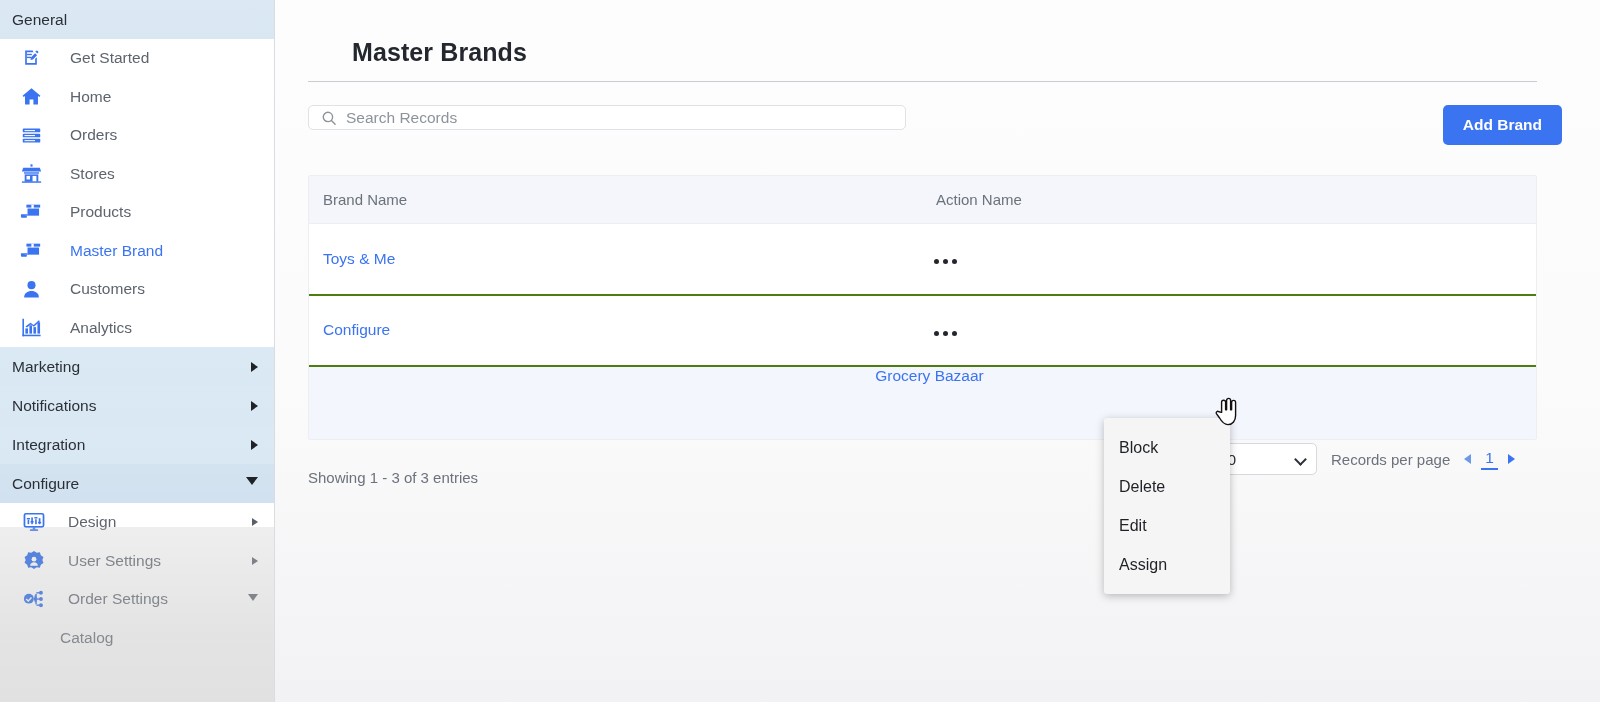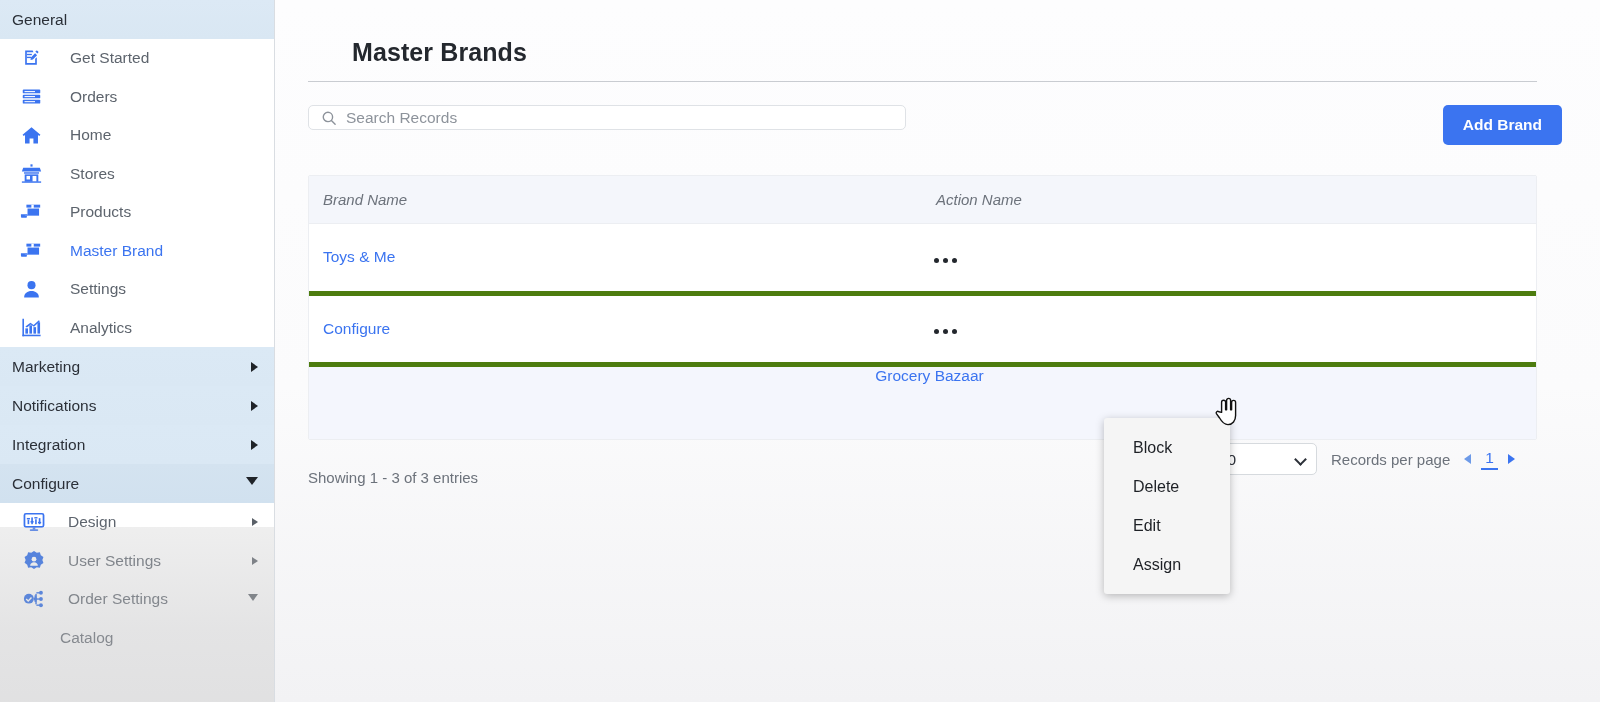--- a/index.html
+++ b/index.html
@@ -152,29 +152,28 @@
     border: 1px solid #eceef2;
     border-radius: 2px;
     overflow: hidden;
     background: #ffffff;
   }
   .thead {
     height: 48px;
     background: #f4f6fb;
     display: flex; align-items: center;
     border-bottom: 1px solid #eceef2;
-    font-style: italic;
   }
   .th { font-size: 15px; color: #6c727b; }
   .col-name { flex: 0 0 613px; padding-left: 14px; }
   .col-action { flex: 1 1 auto; padding-left: 14px; }
   .trow {
     height: 71.5px;
     display: flex; align-items: center;
-    border-bottom: 5px solid #4d7c0f;
+    border-bottom: 2px solid #4d7c0f;
     background: #ffffff;
   }
   .trow:last-child { border-bottom: none; flex-direction: column; }
   .trow.hl { background: #f4f6fd; }
   .cell-name {
     flex: 0 0 613px; padding-left: 14px;
     font-size: 15.5px; color: #3b74f0;
   }
   .cell-action {
     flex: 1 1 auto; padding-left: 6px;
@@ -233,21 +232,21 @@
     width: 126px;
     background: #f5f5f5;
     border-radius: 3px;
     box-shadow: 0 2px 9px rgba(0,0,0,0.26);
     padding: 10px 0 10px 0;
     z-index: 40;
   }
   .menu-item {
     height: 39px;
     display: flex; align-items: center;
-    padding-left: 29px;
+    padding-left: 15px;
     font-size: 16px; color: #1e2126;
     cursor: pointer;
   }
   .cursor-hand {
     position: absolute; left: 938px; top: 397px;
     z-index: 60; pointer-events: none;
   }
 </style>
 </head>
 <body>
@@ -263,43 +262,43 @@
     <div class="side-item">
       <span class="ico">
         <svg width="20" height="20" viewBox="0 0 24 24" fill="#3b74f0">
           <path d="M5 3h9l1 2H7v13h10v-5l2-2v9H5z"></path>
           <rect x="7" y="7" width="6" height="1.6"></rect>
             <rect x="7" y="10.5" width="5" height="1.6"></rect>
           <path d="M20.6 4.3l-1-1a1 1 0 0 0-1.4 0l-1 1 2.4 2.4 1-1a1 1 0 0 0 0-1.4zM11.9 11.4l-.5 2.9 2.9-.5 5-5-2.4-2.4z"></path>
         </svg>
       </span>
       <span class="lbl">Get Started</span>
+    </div>
+
+    <div class="side-item">
+      <span class="ico">
+        <svg width="21" height="21" viewBox="0 0 24 24" fill="#3b74f0">
+          <path d="M12 2.6 1.8 11.2l1.3 1.5L4.6 11.4V21h5.2v-5.6h4.4V21h5.2v-9.6l1.5 1.3 1.3-1.5z"></path>
+        </svg>
+      </span>
+      <span class="lbl">Home</span>
     </div>
 
     <div class="side-item">
       <span class="ico">
         <svg width="21" height="21" viewBox="0 0 24 24" fill="#3b74f0">
           <rect x="2" y="4" width="20" height="4.4" rx="1"></rect>
           <rect x="2" y="10" width="20" height="4" rx="1"></rect>
           <rect x="2" y="15.6" width="20" height="4.4" rx="1"></rect>
           <rect x="4" y="5.8" width="12" height="1.2" fill="#ffffff"></rect>
           <rect x="4" y="11.5" width="12" height="1.2" fill="#ffffff"></rect>
           <rect x="4" y="17.3" width="12" height="1.2" fill="#ffffff"></rect>
         </svg>
       </span>
       <span class="lbl">Orders</span>
-    </div>
-
-    <div class="side-item">
-      <span class="ico">
-        <svg width="21" height="21" viewBox="0 0 24 24" fill="#3b74f0">
-          <path d="M12 2.6 1.8 11.2l1.3 1.5L4.6 11.4V21h5.2v-5.6h4.4V21h5.2v-9.6l1.5 1.3 1.3-1.5z"></path>
-        </svg>
-      </span>
-      <span class="lbl">Home</span>
     </div>
 
     <div class="side-item">
       <span class="ico">
         <svg width="21" height="21" viewBox="0 0 24 24" fill="#3b74f0">
           <rect x="10.8" y="1.5" width="2.4" height="2.6"></rect>
           <path d="M2.5 5.5h19l1.5 4.2H1z"></path>
           <rect x="3.4" y="10.6" width="17.2" height="1.6"></rect>
           <path d="M4.2 13h15.6v8.4H4.2z"></path>
           <rect x="6.3" y="14.8" width="4" height="4" fill="#ffffff"></rect>
@@ -337,21 +336,21 @@
     </div>
 
     <div class="side-item">
       <span class="ico">
         <svg width="21" height="21" viewBox="0 0 24 24" fill="#3b74f0">
           <circle cx="12" cy="7" r="4.6"></circle>
           <path d="M3.6 21c0-4.6 3.8-7.2 8.4-7.2s8.4 2.6 8.4 7.2z"></path>
           <path d="M13.6 3.4a4.6 4.6 0 0 1 0 7.2 4.6 4.6 0 0 0 0-7.2z" fill="#dbe7fb"></path>
         </svg>
       </span>
-      <span class="lbl">Settings</span>
+      <span class="lbl">Customers</span>
     </div>
 
     <div class="side-item">
       <span class="ico">
         <svg width="21" height="21" viewBox="0 0 24 24" fill="#3b74f0">
           <rect x="1.6" y="2" width="1.8" height="20"></rect>
           <rect x="1.6" y="20.2" width="20.8" height="1.8"></rect>
           <rect x="5" y="13" width="3" height="6"></rect>
           <rect x="9.6" y="9.5" width="3" height="9.5"></rect>
           <rect x="14.2" y="11.6" width="3" height="7.4"></rect>

